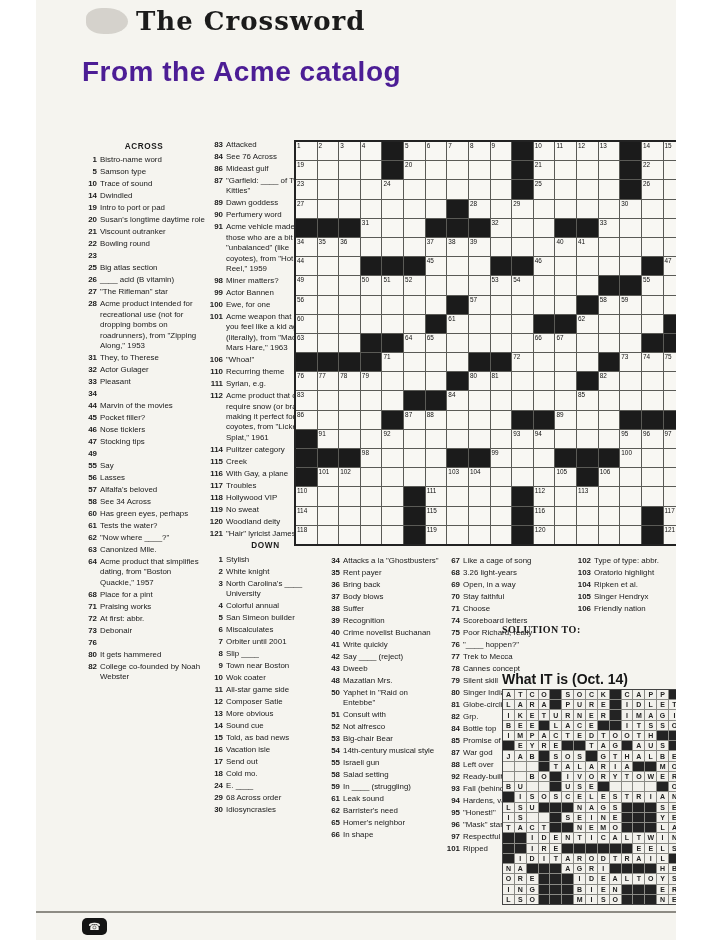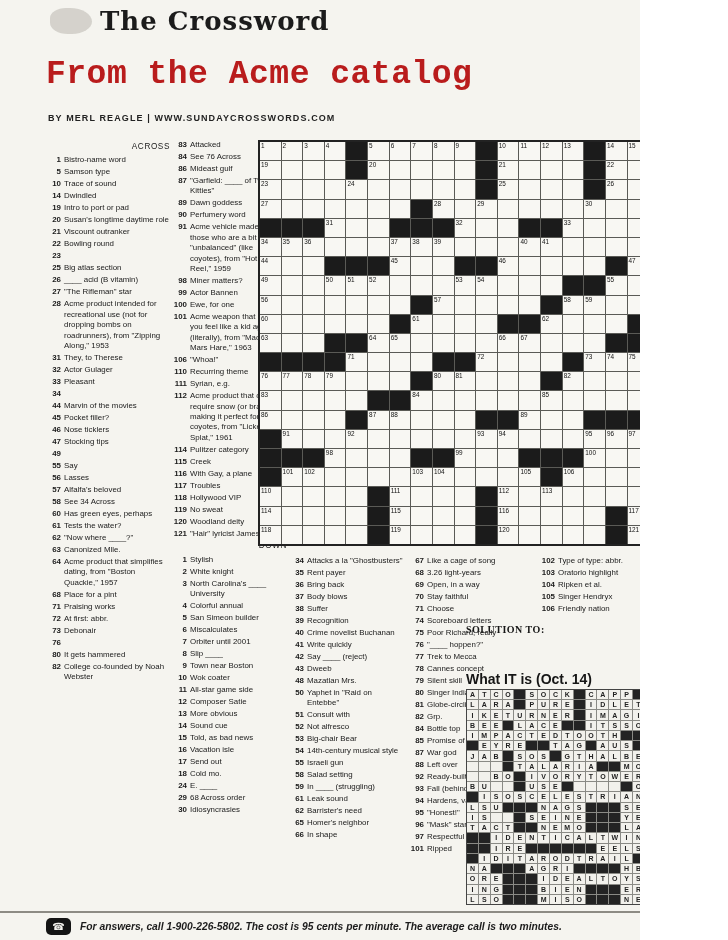--- a/index.html
+++ b/index.html
@@ -1,35 +1,35 @@
 <!DOCTYPE html>
 <html><head>
 <meta charset="utf-8">
 <style>
   html,body{margin:0;padding:0;}
   .page{position:relative;width:640px;height:940px;background:#f5f4ef;overflow:hidden;
-        font-family:"Liberation Sans",sans-serif;color:#161616;}
+        font-family:"Liberation Sans",sans-serif;color:#161616;margin-left:36px;}
   
   .stamp{position:absolute;left:50px;top:8px;width:42px;height:26px;background:#c9c7c0;
          border-radius:40% 55% 50% 45%;opacity:.75;}
   .kicker{position:absolute;left:100px;top:6px;font-family:"DejaVu Serif",serif;
           font-weight:bold;font-size:26px;letter-spacing:1px;color:#1b1b1b;}
-  .headline{position:absolute;left:46px;top:56px;font-family:Liberation Mono, monospace;
-            font-weight:bold;font-size:33px;letter-spacing:.5px;color:#b91c1c;}
+  .headline{position:absolute;left:46px;top:56px;font-family:Liberation Sans, sans-serif;
+            font-weight:bold;font-size:28px;letter-spacing:.5px;color:#4c1d95;}
   .byline{position:absolute;left:48px;top:113px;font-size:9px;font-weight:bold;
           letter-spacing:1.1px;color:#222;}
   
   .cluecol{position:absolute;font-size:7.9px;line-height:10.4px;color:#1a1a1a;}
   #col1{left:46px;top:140px;width:124px;}
   #col2{left:172px;top:140px;width:115px;}
   #col3{left:289px;top:556px;width:117px;}
   #col4{left:409px;top:556px;width:126px;}
   #col5{left:540px;top:556px;width:118px;}
   #col6{left:655px;top:556px;width:72px;}
-  .listhdr{font-weight:normal;text-align:right;font-size:8.2px;letter-spacing:.6px;
+  .listhdr{font-weight:bold;text-align:center;font-size:8.2px;letter-spacing:.6px;
            margin:2px 0 3px 0;}
   .clue{display:flex;margin-bottom:1.6px;}
   .cn{flex:0 0 15px;text-align:right;padding-right:3px;font-weight:bold;}
   .ct{flex:1;}
   
   #grid{position:absolute;left:258px;top:140px;width:457px;height:406px;
         display:grid;grid-template-columns:repeat(21,1fr);grid-template-rows:repeat(21,1fr);
         gap:1px;background:#5a5a56;border:2px solid #222;box-sizing:border-box;}
   .cell{background:#f8f7f3;position:relative;}
   .cell.blk{background:#1b1b1b;}
@@ -50,21 +50,20 @@
          display:flex;align-items:center;justify-content:center;font-size:10px;}
   .foottext{font-style:italic;font-size:10.3px;font-weight:600;color:#1c1c1c;}
 </style>
 </head>
 <body>
 
 <div class="page">
   <div class="stamp"></div>
   <div class="kicker">The Crossword</div>
   <div class="headline">From the Acme catalog</div>
-  <div class="byline">BY MERL REAGLE | WWW.SUNDAYCROSSWORDS.COM</div>
 
   <div class="cluecol" id="col1">
     <div class="listhdr">ACROSS</div>
     <div>
         <div class="clue">
           <span class="cn">1</span>
           <span class="ct">Bistro-name word</span>
         </div>
         <div class="clue">
           <span class="cn">5</span>
@@ -1773,15 +1772,14 @@
       <div class="scell">S</div>
       <div class="scell">S</div>
       <div class="scell blk"></div>
       <div class="scell blk"></div>
       <div class="scell blk"></div>
       <div class="scell blk"></div>
     </div>
 
   <div id="footer">
     <div class="phone">☎</div>
-    <div class="foottext">For answers, call 1-900-226-5802. The cost is 95 cents per minute. The average call is two minutes.</div>
   </div>
 </div>
 
 </body></html>

